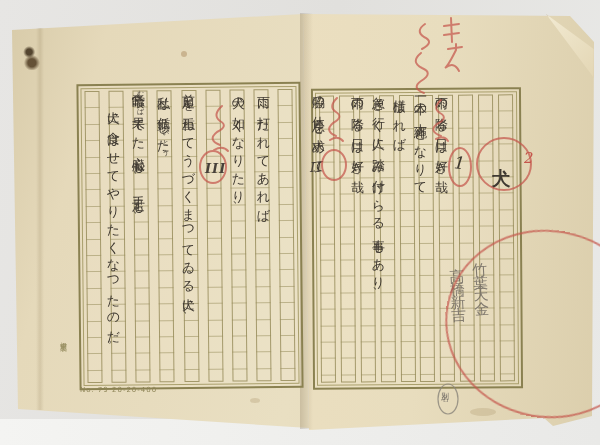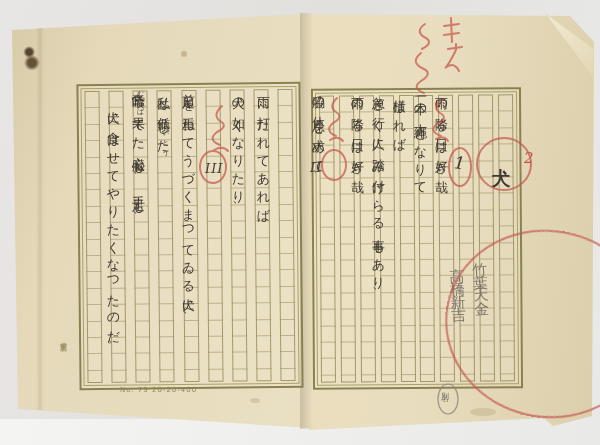--- a/index.html
+++ b/index.html
@@ -41,21 +41,21 @@
          font-family:"DejaVu Serif",serif;}
   .title-char{font-size:19px;font-weight:bold;}
   .furi{font-size:7px;letter-spacing:1px;width:9px;color:#4a443a;}
   .numeral{writing-mode:horizontal-tb;font-style:italic;font-size:13px;width:auto;color:#46403a;letter-spacing:1px;}
   .part-num{writing-mode:horizontal-tb;font-style:italic;font-size:17px;width:auto;transform:rotate(6deg);}
   .red-num{writing-mode:horizontal-tb;font-style:italic;font-size:15px;width:auto;color:#c5564c;}
   .pencil{font-size:15px;letter-spacing:13px;color:#6f6961;opacity:.85;transform:rotate(-3deg);}
   .pencil-small{font-size:8px;letter-spacing:2px;color:#78726a;width:12px;}
   .print-v{font-size:7px;letter-spacing:1px;color:#9a9164;width:9px;}
   .footer-print{position:absolute;left:80px;top:386px;z-index:4;font-size:7px;letter-spacing:1px;
-         color:#8d8456;font-family:"DejaVu Sans",sans-serif;margin-left:40px;}
+         color:#8d8456;font-family:"DejaVu Sans",sans-serif;}
   #marks{position:absolute;left:0;top:0;z-index:5;pointer-events:none;}
 </style>
 </head>
 <body>
 
 <div id="scene">
   <div class="bottom-strip"></div>
   <div class="sheet sheet-left"></div>
   <div class="sheet sheet-right"></div>
   <div class="seam"></div>
@@ -90,21 +90,21 @@
         <div class="gcol"></div>
         <div class="gcol"></div>
         <div class="gcol"></div>
         <div class="gcol"></div>
       </div>
   </div>
 
   <div id="texts">
       <div class="vtext" style="left: 253px; top: 86px;">雨に打たれてあれば</div>
       <div class="vtext" style="left: 228px; top: 86px;">犬の如くなりたり、</div>
-      <div class="vtext numeral" style="left: 205px; top: 159px;">III</div>
+      <div class="vtext numeral" style="left: 205px; top: 159px; font-weight: bold;">III</div>
       <div class="vtext" style="left: 178px; top: 83px;">前足を重ねてうづくまつてゐる犬に、</div>
       <div class="vtext" style="left: 153px; top: 86px;">私は低頭した</div>
       <div class="vtext furi" style="left: 166px; top: 117px;">ていとう</div>
       <div class="vtext" style="left: 128px; top: 83px;">蠹喰へ果てた心臓も、手足も、</div>
       <div class="vtext furi" style="left: 141px; top: 85px;">むしば</div>
       <div class="vtext" style="left: 103px; top: 101px;">犬に食はせてやりたくなつたのだ。</div>
       <div class="vtext print-v" style="left: 64px; top: 336px;">伊東屋製</div>
       <div class="vtext title-char" style="left: 492px; top: 152px;">犬</div>
       <div class="vtext red-num" style="left: 524px; top: 148px;">2</div>
       <div class="vtext part-num" style="left: 454px; top: 153px;">1</div>

